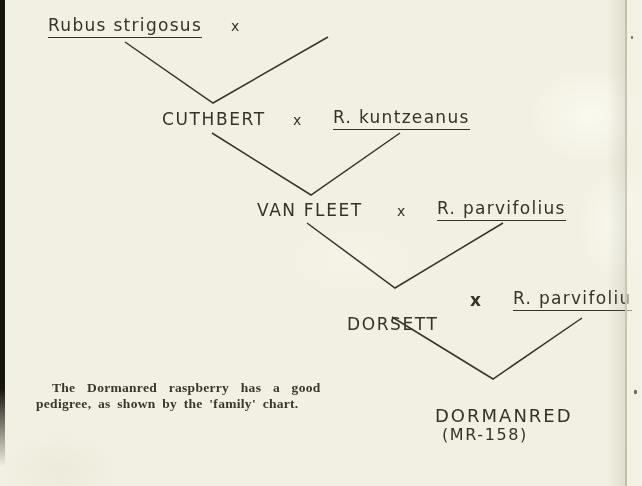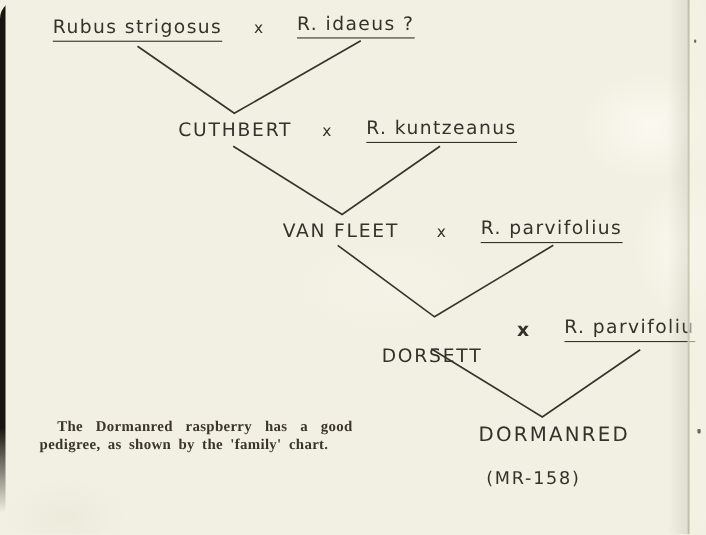--- a/index.html
+++ b/index.html
@@ -9,37 +9,36 @@
     font-family:"DejaVu Sans", sans-serif;
   }
   .page{
     position:absolute;inset:0;width:642px;height:486px;overflow:hidden;
     background:
       radial-gradient(90px 70px at 590px 115px, rgba(252,251,243,.85) 0%, rgba(252,251,243,0) 70%),
       radial-gradient(70px 90px at 625px 225px, rgba(252,251,243,.8) 0%, rgba(252,251,243,0) 70%),
       radial-gradient(120px 60px at 350px 260px, rgba(248,246,236,.5) 0%, rgba(248,246,236,0) 70%),
       radial-gradient(80px 50px at 60px 470px, rgba(233,230,215,.6) 0%, rgba(233,230,215,0) 70%),
       #f2f0e2;
-    border-radius: 17px;
   }
   .connectors{position:absolute;left:0;top:0;}
   .lbl{
     position:absolute;white-space:nowrap;color:#34322b;
     font-size:17px;letter-spacing:1.3px;
   }
   .caps{letter-spacing:1.6px;text-align:center;}
   .u{border-bottom:1.6px solid #34322b;padding-bottom:2px;}
   .cross{
     position:absolute;color:#34322b;font-size:14px;letter-spacing:0;
   }
   .cross-big{font-size:17px;font-weight:bold;}
   .clipwrap{
     position:absolute;overflow:hidden;white-space:nowrap;
   }
-  .result-name{font-size:18px;letter-spacing:2px;}
+  .result-name{font-size:18px;letter-spacing:2px;margin-top:20px;}
   .result-code{font-size:16px;letter-spacing:1.6px;}
   .note{
     position:absolute;color:#3b352c;
     font-family:"Liberation Serif", serif;font-weight:bold;
     font-size:13.5px;white-space:nowrap;letter-spacing:.3px;
   }
   .note-l1{word-spacing:8px;}
   .note-l2{word-spacing:3px;}
   .figcaption{
     position:absolute;color:#55504a;
@@ -71,21 +70,20 @@
 
   <svg class="connectors" width="642" height="486" viewBox="0 0 642 486">
     <polyline points="125,42 213,103 328,37" fill="none" stroke="#35332d" stroke-width="1.5"></polyline>
     <polyline points="212,133 311,195 400,133" fill="none" stroke="#35332d" stroke-width="1.5"></polyline>
     <polyline points="307,223 395,288 503,223" fill="none" stroke="#35332d" stroke-width="1.5"></polyline>
     <polyline points="392,317 493,379 582,318" fill="none" stroke="#35332d" stroke-width="1.5"></polyline>
   </svg>
 
   <span class="lbl" style="left:48px;top:15px;"><span class="u">Rubus strigosus</span></span>
   <span class="cross" style="left:231px;top:18px;">x</span>
-  <span class="lbl" style="left:270px;top:12px;"><span class="u">R. idaeus ?</span></span>
 
   <span class="lbl caps" style="left:162px;top:109px;">CUTHBERT</span>
   <span class="cross" style="left:293px;top:112px;">x</span>
   <span class="lbl" style="left:333px;top:107px;"><span class="u">R. kuntzeanus</span></span>
 
   <span class="lbl caps" style="left:257px;top:200px;">VAN FLEET</span>
   <span class="cross" style="left:397px;top:203px;">x</span>
   <span class="lbl" style="left:437px;top:198px;"><span class="u">R. parvifolius</span></span>
 
   <span class="lbl caps" style="left:347px;top:290px;margin-top:24px;">DORSETT</span>

